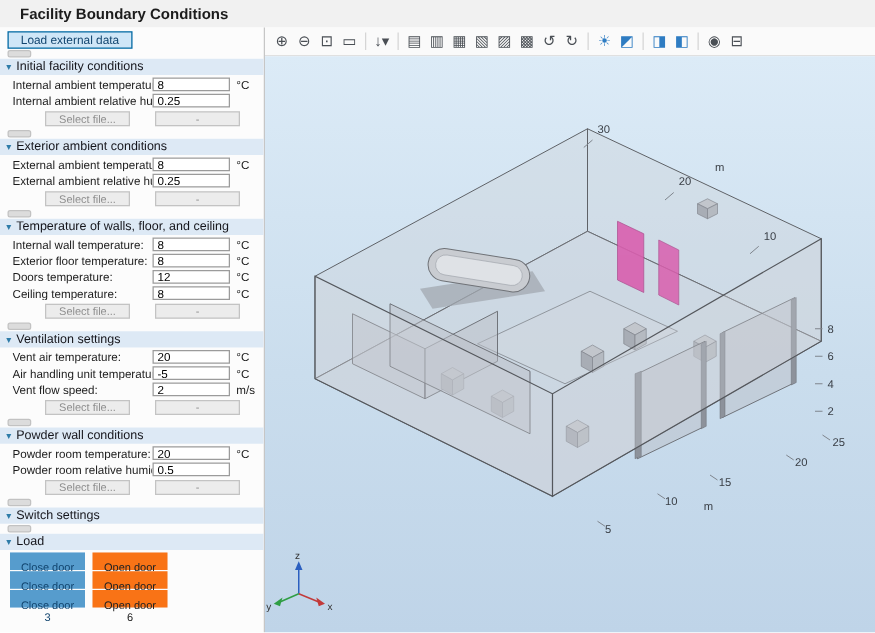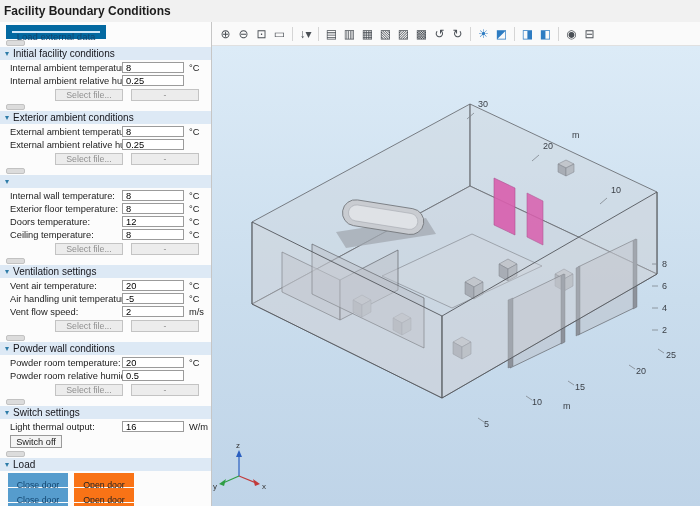--- a/index.html
+++ b/index.html
@@ -1,35 +1,35 @@
 <!DOCTYPE html>
 <html><head>
 <meta charset="utf-8">
 <style>
   *{margin:0;padding:0;box-sizing:border-box}
   html,body{width:700px;height:506px;overflow:hidden}
   body{font-family:"Liberation Sans",sans-serif;background:#fff;color:#1a1a1a;font-size:10px}
-  .titlebar{height:22px;background:#f1f1f1;display:flex;align-items:center;padding:0 4px;
+  .titlebar{height:22px;background:#f1f1f1;display:flex;align-items:center;padding:0 16px;
             font-size:12px;font-weight:700;color:#1c1c1c}
   .app{display:flex;height:484px}
   
   .panel{width:212px;border-right:1px solid #c6c6c6;background:#fcfcfc;padding-top:3px;overflow:hidden}
   .load-btn{display:block;margin:0 0 1px 6px;width:100px;height:14px;background:#cfe6f7;
-            border:6px solid #0369a1;color:#12456f;font-size:9.5px;font-family:inherit;cursor:pointer}
+            border:1px solid #0369a1;color:#12456f;font-size:9.5px;font-family:inherit;cursor:pointer}
   .chip{width:19px;height:6px;background:#dcdcdc;border:1px solid #c2c2c2;border-radius:2px;margin:1px 0 1px 6px}
   .sect-h{height:13px;background:#dde9f5;display:flex;align-items:center;gap:4px;padding:0 5px;
           font-size:10px;color:#15151b;cursor:default}
   .tri{color:#2e7ca8;font-size:8px;line-height:1}
   .sect-body{padding:1px 0}
   .row{display:flex;align-items:center;height:13px;padding-left:10px}
   .lbl{width:112px;font-size:9.3px;color:#1c1c1c;white-space:nowrap;overflow:hidden}
   .val{width:62px;height:11px;border:1px solid #9b9b9b;font-size:9.3px;padding:0 3px;
        font-family:inherit;background:#fff}
   .unit{margin-left:5px;font-size:9.3px}
-  .filerow{display:flex;gap:8px;padding:1px 0 1px 55px;align-items:flex-end;height:15px}
+  .filerow{display:flex;gap:20px;padding:1px 0 1px 36px;align-items:flex-end;height:15px}
   .fbtn{width:68px;height:12px;background:#ececec;border:1px solid #c3c3c3;color:#8f8f8f;
         font-size:8.8px;font-family:inherit}
   .switch-btn{margin:2px 0 1px 10px;width:52px;height:13px;background:#f4f4f4;border:1px solid #9a9a9a;
         font-size:9.2px;font-family:inherit;color:#222;cursor:pointer}
   .doors{display:grid;grid-template-columns:60px 60px;gap:1px 6px;padding:2px 0 0 8px}
   .dbtn{height:12px;font-size:8.8px;font-family:inherit;border:7px solid #f97316;background:#f2f2f2;
         color:#222;cursor:pointer}
   .dbtn.close{background:#cfe6f7;border-color:#569ccd;color:#12456f}
   
   .graphics{flex:1;display:flex;flex-direction:column;min-width:0}
@@ -108,20 +108,21 @@
           <button class="fbtn">Select file...</button>
           <button class="fbtn">-</button>
         </div>
       </div>
     </div>
 
     <div>
       <div class="chip"></div>
       <div class="sect-h">
         <span class="tri">▾</span>
+        <span>Temperature of walls, floor, and ceiling</span>
       </div>
       <div class="sect-body">
         <div class="row">
           <span class="lbl">Internal wall temperature:</span>
           <input class="val" value="8" style="">
           <span class="unit">°C</span>
         </div>
         <div class="row">
           <span class="lbl">Exterior floor temperature:</span>
           <input class="val" value="8" style="">
@@ -195,28 +196,20 @@
           <button class="fbtn">-</button>
         </div>
       </div>
     </div>
 
     <div>
       <div class="chip"></div>
       <div class="sect-h">
         <span class="tri">▾</span>
         <span>Switch settings</span>
-      </div>
-      <div class="sect-body">
-        <div class="row">
-          <span class="lbl">Light thermal output:</span>
-          <input class="val" value="16" style="">
-          <span class="unit">W/m</span>
-        </div>
-        <button class="switch-btn">Switch off</button>
       </div>
     </div>
 
     <div>
       <div class="chip"></div>
       <div class="sect-h">
         <span class="tri">▾</span>
         <span>Load</span>
       </div>
       <div class="doors">

